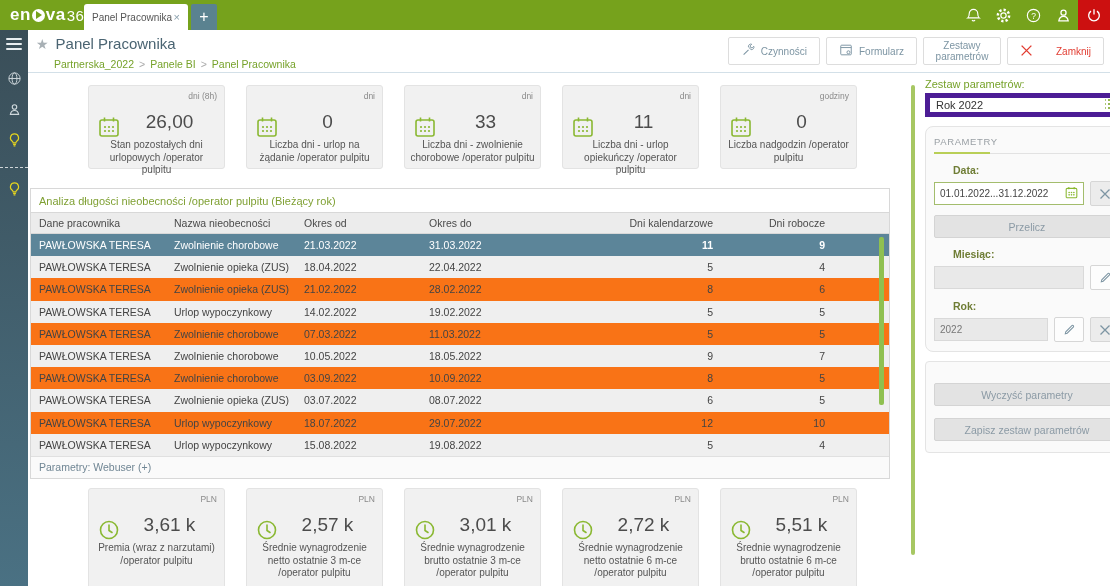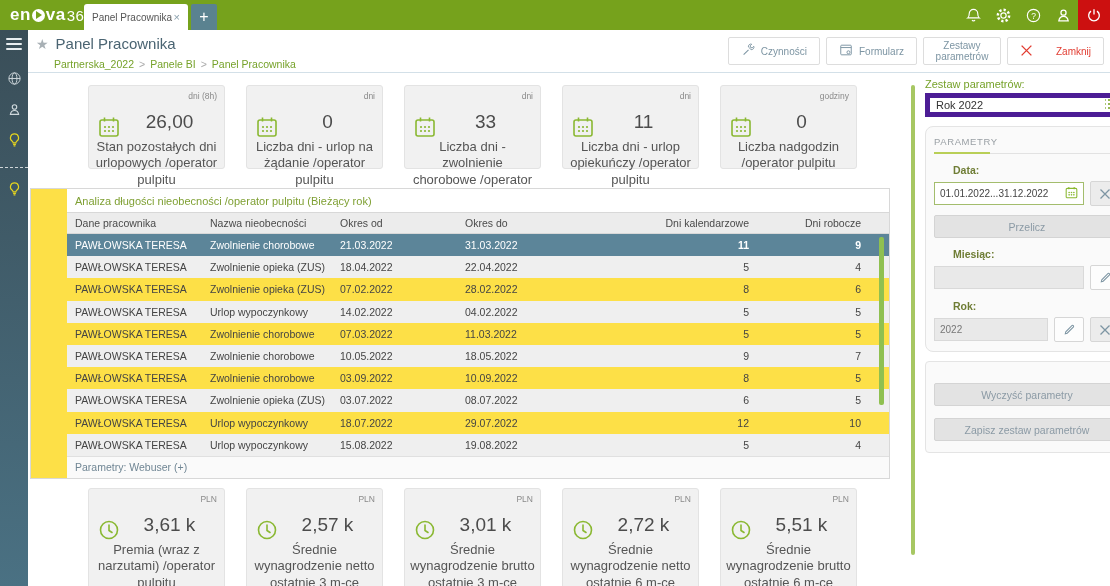--- a/index.html
+++ b/index.html
@@ -55,24 +55,24 @@
   .main { position:absolute; left:28px; top:73px; width:884px; height:513px; background:#fff; }
   .kpirow { position:absolute; left:60px; display:flex; gap:21px; }
   .kpirow.top { top:12px; }
   .kpirow.bottom { top:415px; }
   .card { width:137px; height:84px; background:#f1f1f1; border:1px solid #e3e3e3; border-radius:3px;
     position:relative; text-align:center; cursor:pointer; }
   .kpirow.bottom .card { height:105px; }
   .card .unit { position:absolute; top:5px; right:7px; font-size:8.5px; color:#8a8a8a; }
   .card .cicon { position:absolute; left:9px; top:30px; }
   .card .val { margin-top:25px; padding-left:26px; font-size:19px; color:#4c4c4c; }
-  .card .clabel { font-size:13px; color:#555; line-height:1.25; margin-top:6px; padding:0 5px; }
+  .card .clabel { font-size:10px; color:#555; line-height:1.25; margin-top:6px; padding:0 5px; }
 
   
-  .tablebox { position:absolute; left:2px; top:115px; width:860px; border:1px solid #d8d8d8; background:#fde047;padding-left:36px; }
+  .tablebox { position:absolute; left:2px; top:115px; width:860px; border:1px solid #d8d8d8; background:#f97316; }
   .ttitle { padding:6px 8px 5px; font-size:11px; color:#7fa033; background:#fff; }
   .thead { display:flex; height:22px; align-items:center; background:#ececec;
     border-top:1px solid #d8d8d8; border-bottom:1px solid #d8d8d8; font-size:10.5px; color:#4a4a4a; }
   .trow { display:flex; height:22.2px; align-items:center; font-size:10.5px; color:#444; cursor:pointer; }
   .tbody .trow:nth-of-type(even) { background:#efefef; }
   .trow.selected { background:#5c8599 !important; color:#fff; }
   .trow.selected .num { font-weight:bold; }
   .c { padding:0 8px; white-space:nowrap; overflow:hidden; }
   .c0 { width:135px; } .c1 { width:130px; } .c2 { width:125px; } .c3 { width:165px; }
   .c4 { width:135px; text-align:right; } .c5 { width:112px; text-align:right; } .c6 { flex:1; }
@@ -361,32 +361,32 @@
           <span class="c c2">18.04.2022</span>
           <span class="c c3">22.04.2022</span>
           <span class="c c4 num">5</span>
           <span class="c c5 num">4</span>
           <span class="c c6"></span>
         </div>
 
         <div class="trow">
           <span class="c c0">PAWŁOWSKA TERESA</span>
           <span class="c c1">Zwolnienie opieka (ZUS)</span>
-          <span class="c c2">07.02.2022</span>
+          <span class="c c2">21.02.2022</span>
           <span class="c c3">28.02.2022</span>
           <span class="c c4 num">8</span>
           <span class="c c5 num">6</span>
           <span class="c c6"></span>
         </div>
 
         <div class="trow">
           <span class="c c0">PAWŁOWSKA TERESA</span>
           <span class="c c1">Urlop wypoczynkowy</span>
           <span class="c c2">14.02.2022</span>
-          <span class="c c3">04.02.2022</span>
+          <span class="c c3">19.02.2022</span>
           <span class="c c4 num">5</span>
           <span class="c c5 num">5</span>
           <span class="c c6"></span>
         </div>
 
         <div class="trow">
           <span class="c c0">PAWŁOWSKA TERESA</span>
           <span class="c c1">Zwolnienie chorobowe</span>
           <span class="c c2">07.03.2022</span>
           <span class="c c3">11.03.2022</span>

